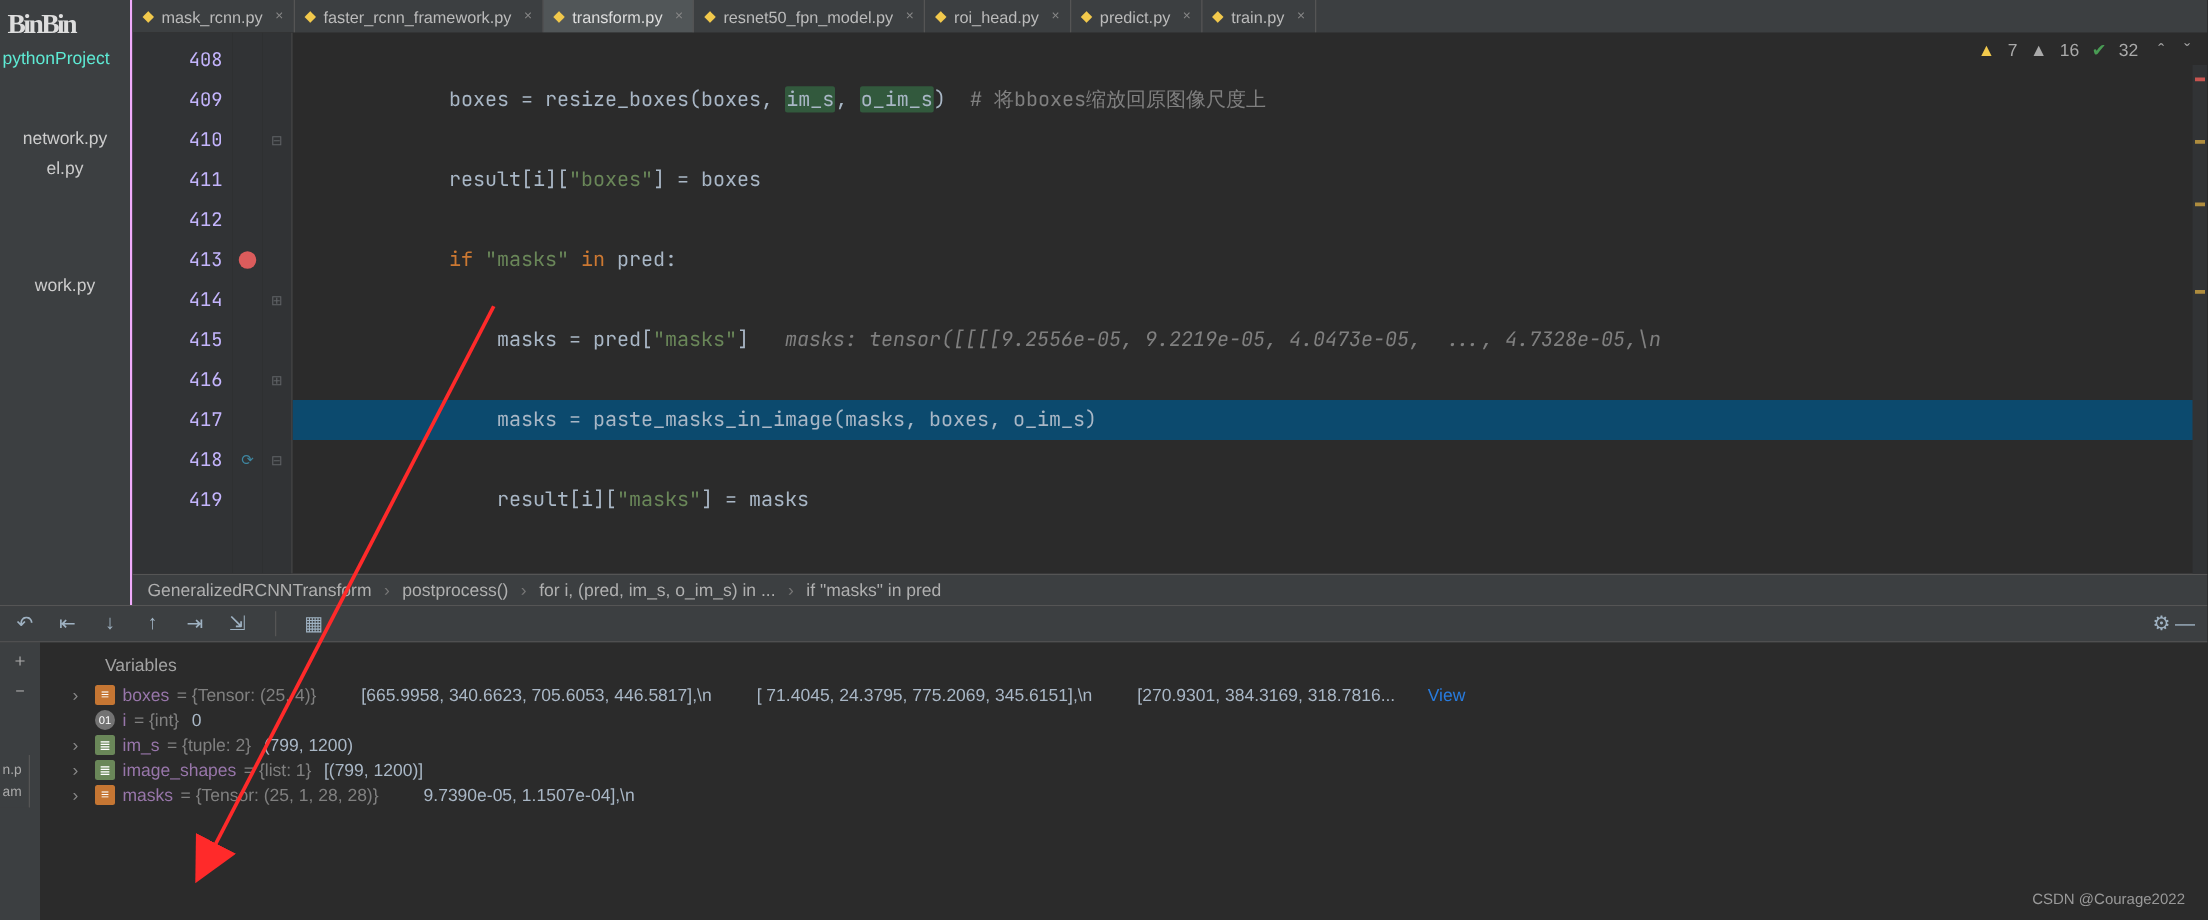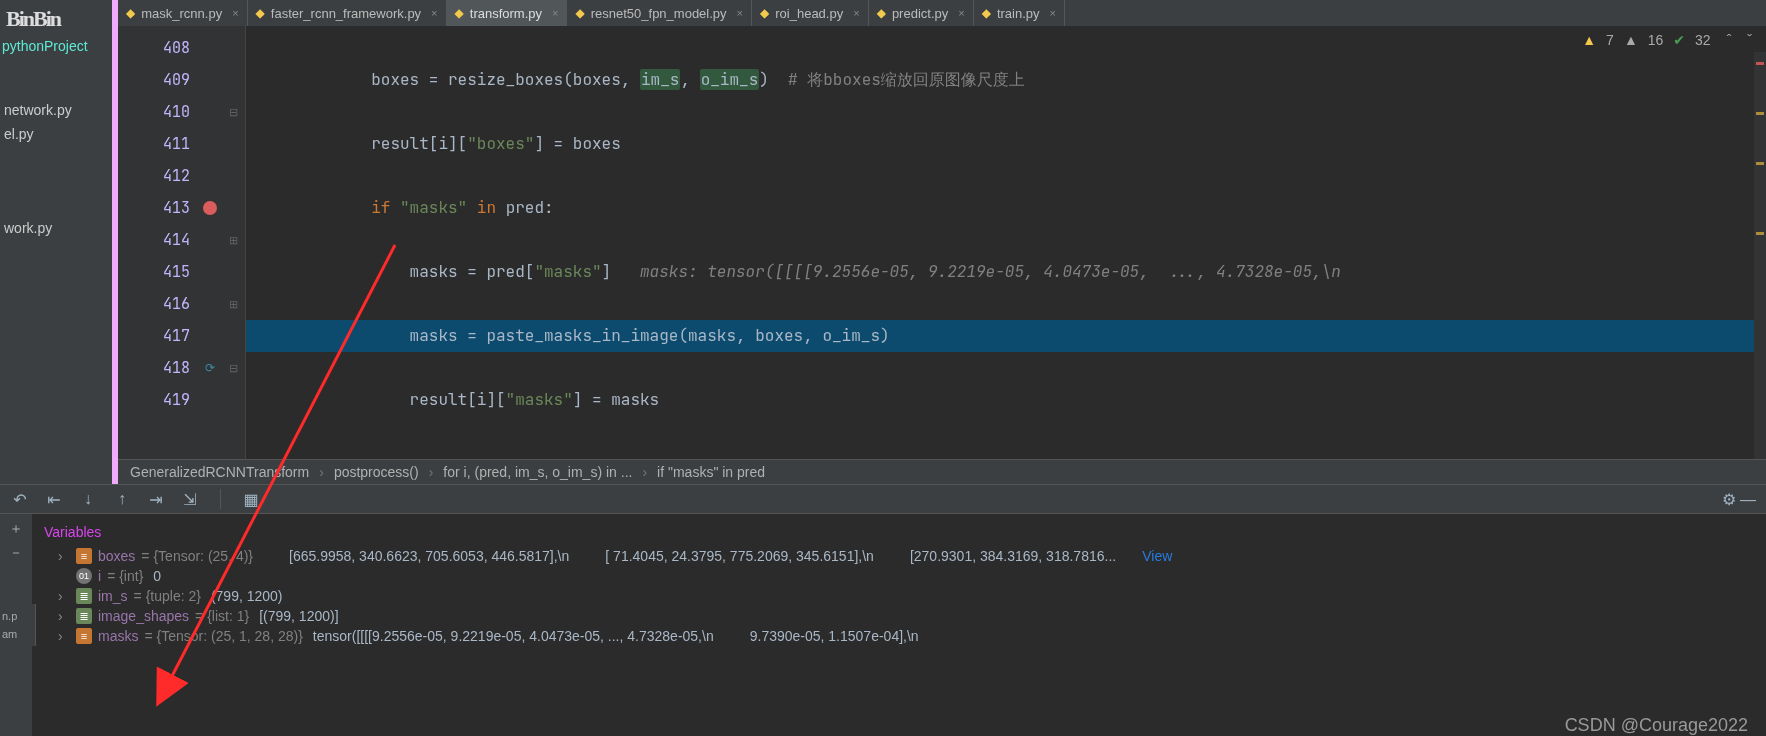--- a/index.html
+++ b/index.html
@@ -9,29 +9,29 @@
     font-family: "Segoe UI", Arial, sans-serif;
     font-size: 13px;
     width: 1766px;
     height: 736px;
     overflow: hidden;
     display: flex;
     flex-direction: column;
   }
   .top-area { display: flex; flex: 1; min-height: 0; position: relative; }
   .left-sidebar {
-    width: 118px;
+    width: 106px;
     background: #3c3f41;
-    border-right: 6px solid #f0abfc;
+    border-right: 2px solid #f0abfc;
     display: flex; flex-direction: column;
     padding-top: 4px;
   }
   .logo { color: #ddd; font-size: 22px; font-weight: bold; letter-spacing: -2px; padding: 2px 6px; font-family: "Comic Sans MS", cursive; }
   .proj-label { color: #5eead4; padding: 4px 2px; font-size: 14px; }
-  .proj-item { color: #ccc; padding: 4px 4px; text-align: left; font-size: 14px; }
+  .proj-item { color: #ccc; padding: 4px 4px; text-align: center; font-size: 14px; }
   .editor-region { flex: 1; display: flex; flex-direction: column; min-width: 0; background: #2b2b2b; position: relative; }
   .tabs { display: flex; background: #3c3f41; height: 26px; align-items: stretch; overflow: hidden; }
   .tab {
     display: flex; align-items: center; gap: 6px; padding: 0 8px;
     border-right: 1px solid #555; color: #bbb; font-size: 13px; cursor: pointer;
   }
   .tab.active { background: #515658; color: #ddd; }
   .tab .py-icon { color: #f2c94c; font-size: 12px; }
   .tab .close-x { color: #888; font-size: 11px; margin-left: 4px; }
   .code-area { flex: 1; display: flex; position: relative; overflow: hidden; }
@@ -81,36 +81,36 @@
   
   .bottom-panel { height: 252px; background: #3a3a3a; display:flex; flex-direction:column; border-top:1px solid #555;}
   .tool-row { display:flex; align-items:center; gap:4px; padding: 4px 10px; border-bottom:1px solid #555; background:#3c3f41; justify-content:space-between;}
   .tool-left { display:flex; gap:14px; align-items:center; }
   .tool-ico { color:#9fb2c2; width:20px; text-align:center; font-size:16px; cursor:pointer; }
   .sep-v { width:1px; height:20px; background:#555; margin:0 6px; }
   .vars-section { flex:1; display:flex; }
   .vars-left { width:32px; background:#3c3f41; display:flex; flex-direction:column; align-items:center; padding-top:6px; gap:6px;}
   .vars-left .ico { color:#aaa; font-size:14px; cursor:pointer; }
   .vars-body { flex:1; padding: 6px 8px; overflow:hidden; background:#2b2b2b; }
-  .vars-title { color:#d946ef; font-size:14px; padding:4px 0 6px 4px; }
+  .vars-title { color:#a3a3a3; font-size:14px; padding:4px 0 6px 4px;margin-left:40px; }
   .var-row { display:flex; align-items:center; gap:6px; padding:2px 0 2px 18px; font-size:14px; white-space:nowrap; overflow:hidden; }
   .expand { color:#888; width:12px; display:inline-block; }
   .var-ico { width:16px; height:16px; display:inline-flex; align-items:center; justify-content:center; font-size:11px; border-radius:2px; }
   .ico-tensor { background:#c57633; color:#fff; }
   .ico-int { background:#737373; color:#fff; border-radius:50%; font-size:9px;}
   .ico-list { background:#6a8759; color:#fff; }
   .var-name { color: #9876aa; }
   .var-type { color: #808080; }
   .var-val { color: #a9b7c6; margin-left:4px; }
   .var-extra { color:#a9b7c6; margin-left:30px; }
   .view-link { color:#287bde; margin-left:20px; }
-  .watermark { position:absolute; right:18px; bottom:0; color:#999; font-size:18px; z-index:50; }
+  .watermark { position:absolute; right:18px; bottom:10px; color:#999; font-size:12px; z-index:50; }
   .arrow-overlay { position:absolute; pointer-events:none; z-index:40; }
   .tiny-side {
-    position:absolute; bottom:90px; left:0; width:36px; background:#3c3f41; border-right:1px solid #555;
+    position:absolute; bottom:90px; left:0; width:24px; background:#3c3f41; border-right:1px solid #555;
     display:flex; flex-direction:column; gap:6px; padding:6px 2px; font-size:11px; color:#aaa; z-index:5;
   }
 </style>
 </head>
 <body>
 
 <div class="top-area">
   <div class="left-sidebar">
     <div class="logo">BinBin</div>
     <div class="proj-label">pythonProject</div>
@@ -307,21 +307,20 @@
         <span class="var-name">image_shapes</span>
         <span class="var-type">= {list: 1} </span>
         <span class="var-val">[(799, 1200)]</span>
       </div>
 
       <div class="var-row">
         <span class="expand">›</span>
         <span class="var-ico ico-tensor">≡</span>
         <span class="var-name">masks</span>
         <span class="var-type">= {Tensor: (25, 1, 28, 28)} </span>
-        <span class="var-val">tensor([[[[9.2556e-05, 9.2219e-05, 4.0473e-05,  ..., 4.7328e-05,\n</span>
         <span class="var-extra">9.7390e-05, 1.1507e-04],\n</span>
       </div>
     </div>
   </div>
 </div>
 
 <div class="tiny-side">
   <span>n.p</span>
   <span>am</span>
 </div>

